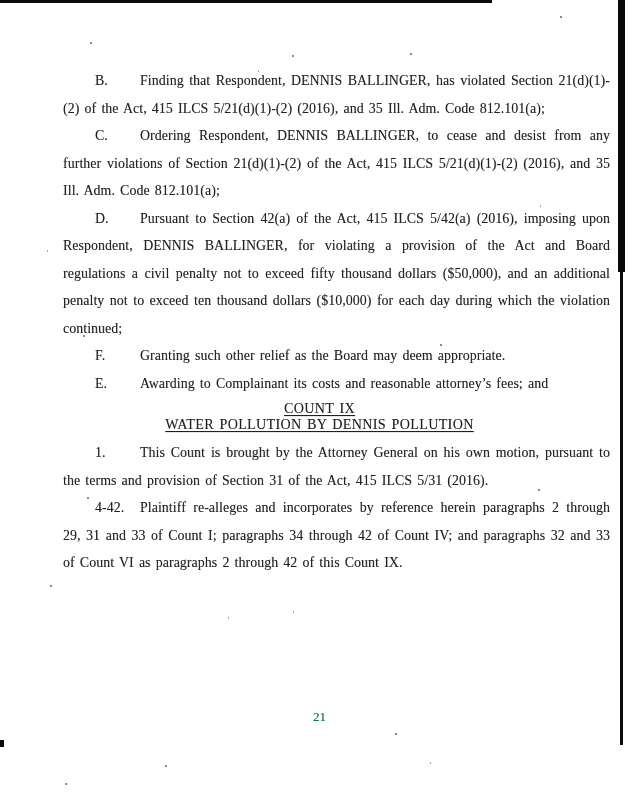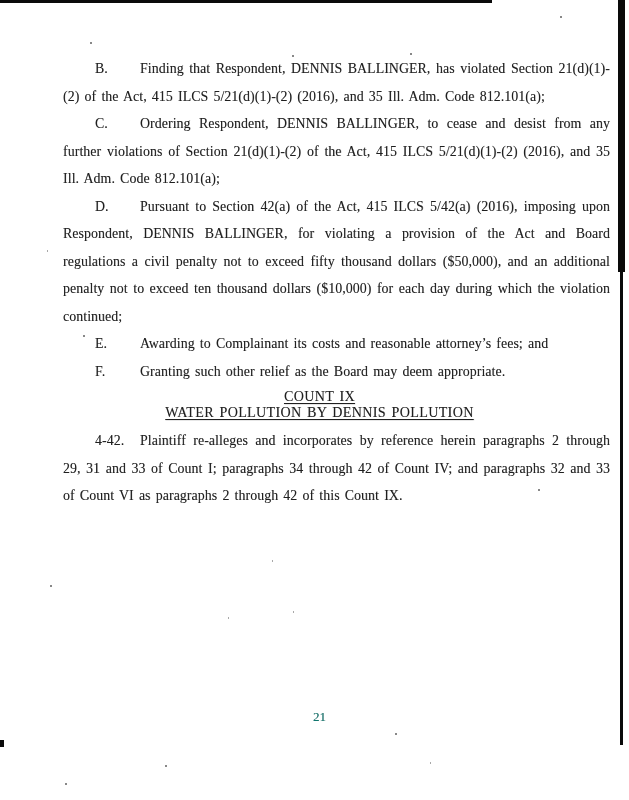--- a/index.html
+++ b/index.html
@@ -13,21 +13,21 @@
     height: 800px;
     margin: 0 auto;
     background: #ffffff;
     overflow: hidden;
     font-family: "Liberation Serif", serif;
   }
   
   .doc-body {
     position: absolute;
     left: 63px;
-    top: 55px;
+    top: 67px;
     width: 547px;
     color: #1f1f1f;
     font-size: 13.8px;
     line-height: 27.5px;
     letter-spacing: 0.1px;
     word-spacing: 1.6px;
     text-shadow: 0.3px 0.3px 0.5px rgba(40,40,40,0.38);
   }
   p.para {
     margin: 0;
@@ -115,29 +115,30 @@
   <i class="speck" style="left:65px;  top:783px"></i>
 
   <div class="doc-body">
 
     <p class="para"><span class="para-label">B.</span><span>Finding that Respondent, DENNIS BALLINGER, has violated Section 21(d)(1)-(2) of the Act, 415 ILCS 5/21(d)(1)-(2) (2016), and 35 Ill. Adm. Code 812.101(a);</span></p>
 
     <p class="para"><span class="para-label">C.</span><span>Ordering Respondent, DENNIS BALLINGER, to cease and desist from any further violations of Section 21(d)(1)-(2) of the Act, 415 ILCS 5/21(d)(1)-(2) (2016), and 35 Ill. Adm. Code 812.101(a);</span></p>
 
     <p class="para"><span class="para-label">D.</span><span>Pursuant to Section 42(a) of the Act, 415 ILCS 5/42(a) (2016), imposing upon Respondent, DENNIS BALLINGER, for violating a provision of the Act and Board regulations a civil penalty not to exceed fifty thousand dollars ($50,000), and an additional penalty not to exceed ten thousand dollars ($10,000) for each day during which the violation continued;</span></p>
 
+    <p class="para"><span class="para-label">F.</span><span>Granting such other relief as the Board may deem appropriate.</span></p>
+
     <p class="para"><span class="para-label">E.</span><span>Awarding to Complainant its costs and reasonable attorney’s fees; and</span></p>
-
-    <p class="para"><span class="para-label">F.</span><span>Granting such other relief as the Board may deem appropriate.</span></p>
 
     <div class="count-heading">
       <div class="heading-line">COUNT IX</div>
       <div class="heading-line">WATER POLLUTION BY DENNIS POLLUTION</div>
     </div>
 
+    <p class="para"><span class="para-label">1.</span><span>This Count is brought by the Attorney General on his own motion, pursuant to the terms and provision of Section 31 of the Act, 415 ILCS 5/31 (2016).</span></p>
 
     <p class="para"><span class="para-label">4-42.</span><span>Plaintiff re-alleges and incorporates by reference herein paragraphs 2 through 29, 31 and 33 of Count I; paragraphs 34 through 42 of Count IV; and paragraphs 32 and 33 of Count VI as paragraphs 2 through 42 of this Count IX.</span></p>
 
 
   </div>
 
   <div class="page-number">21</div>
 
 </div>
 

